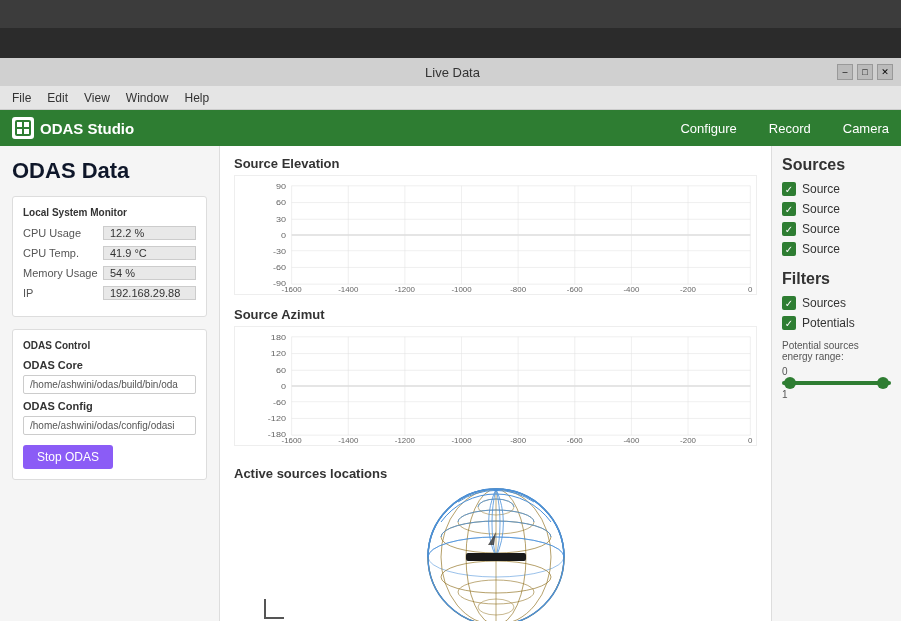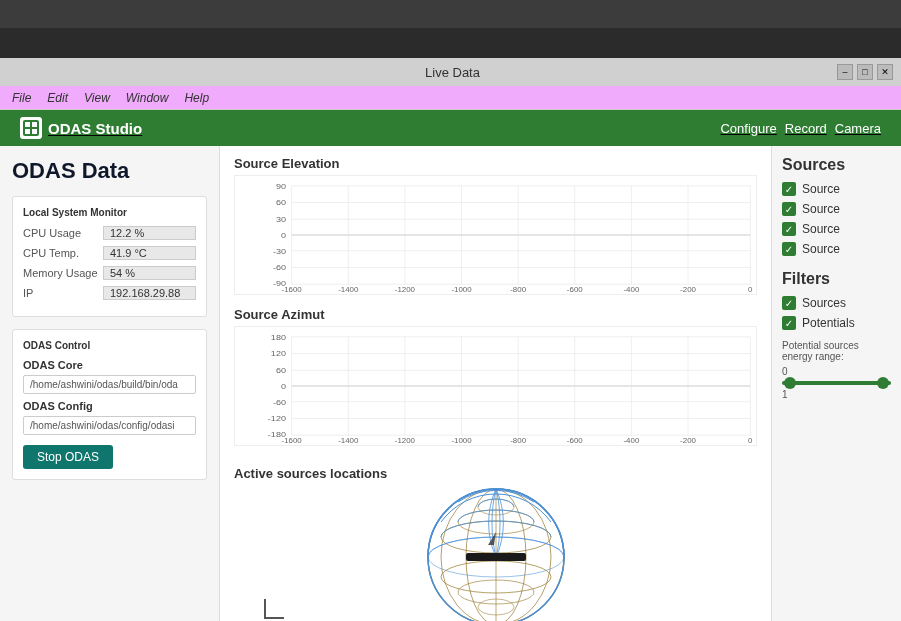--- a/index.html
+++ b/index.html
@@ -8,45 +8,45 @@
     
     .top-tabs { background: #3c3c3c; display: flex; align-items: center; height: 28px; padding: 0 4px; overflow: hidden; }
 
     
     .title-bar { background: #d0d0d0; display: flex; align-items: center; justify-content: space-between; height: 28px; padding: 0 8px; margin-top: 30px; }
     .title-bar-title { font-size: 13px; color: #333; font-weight: 500; flex: 1; text-align: center; }
     .title-bar-controls { display: flex; gap: 4px; }
     .title-btn { width: 16px; height: 16px; border: 1px solid #999; background: #bbb; font-size: 9px; display: flex; align-items: center; justify-content: center; cursor: pointer; }
 
     
-    .menu-bar { background: #f0abfc; display: flex; align-items: center; height: 24px; padding: 0 4px; border-bottom: 1px solid #ccc; font-style: italic; }
+    .menu-bar { background: #e5e5e5; display: flex; align-items: center; height: 24px; padding: 0 4px; border-bottom: 1px solid #ccc; }
     .menu-item { padding: 0 8px; font-size: 12px; color: #333; cursor: pointer; height: 24px; display: flex; align-items: center; }
 
     
-    .app-header { background: #2e7d32; display: flex; align-items: center; height: 36px; padding: 0 20px; text-decoration: underline; }
+    .app-header { background: #2e7d32; display: flex; align-items: center; height: 36px; padding: 0 12px; }
     .app-logo { display: flex; align-items: center; gap: 6px; }
     .app-logo-icon { width: 22px; height: 22px; background: #fff; border-radius: 3px; display: flex; align-items: center; justify-content: center; }
     .app-logo-text { color: #fff; font-size: 15px; font-weight: bold; }
-    .app-header-actions { margin-left: auto; display: flex; gap: 8px; }
+    .app-header-actions { margin-left: auto; display: flex; gap: 32px; }
     .app-header-btn { color: #fff; font-size: 13px; cursor: pointer; }
 
     
     .main-area { display: flex; height: calc(621px - 28px - 28px - 24px - 36px - 20px); background: #fff; }
 
     
     .left-panel { width: 220px; min-width: 220px; background: #f5f5f5; border-right: 1px solid #ddd; padding: 12px; overflow-y: auto; }
     .left-panel-title { font-size: 22px; font-weight: bold; color: #0f172a; margin-bottom: 12px; }
     .section-box { background: #fff; border: 1px solid #ddd; border-radius: 3px; padding: 10px; margin-bottom: 12px; }
     .section-title { font-size: 10px; font-weight: bold; color: #333; margin-bottom: 8px; }
     .field-row { display: flex; align-items: center; margin-bottom: 6px; }
     .field-label { font-size: 11px; color: #555; min-width: 80px; }
     .field-value { background: #e8e8e8; border: 1px solid #ccc; border-radius: 0; padding: 0 6px; font-size: 11px; color: #333; flex: 1; }
     .control-label { font-size: 11px; font-weight: bold; color: #333; margin-bottom: 4px; margin-top: 6px; }
     .control-input { background: #fff; border: 1px solid #ccc; border-radius: 2px; padding: 3px 6px; font-size: 10px; color: #555; width: 100%; margin-bottom: 6px; overflow: hidden; white-space: nowrap; text-overflow: ellipsis; }
-    .stop-btn { background: #0f766e; color: #fff; border: none; border-radius: 3px; padding: 5px 14px; font-size: 12px; cursor: pointer; margin-top: 4px; }
+    .stop-btn { background: #8b5cf6; color: #fff; border: none; border-radius: 3px; padding: 5px 14px; font-size: 12px; cursor: pointer; margin-top: 4px; }
 
     
     .center-panel { flex: 1; padding: 10px 14px; overflow-y: auto; background: #fff; }
     .chart-section { margin-bottom: 12px; }
     .chart-title { font-size: 13px; font-weight: bold; color: #333; margin-bottom: 4px; }
     .chart-container { border: 1px solid #eee; background: #fff; position: relative; height: 120px; }
     .chart-svg { width: 100%; height: 100%; }
 
     .globe-section { margin-top: 20px; }
     .globe-title { font-size: 13px; font-weight: bold; color: #333; margin-bottom: 6px; }

